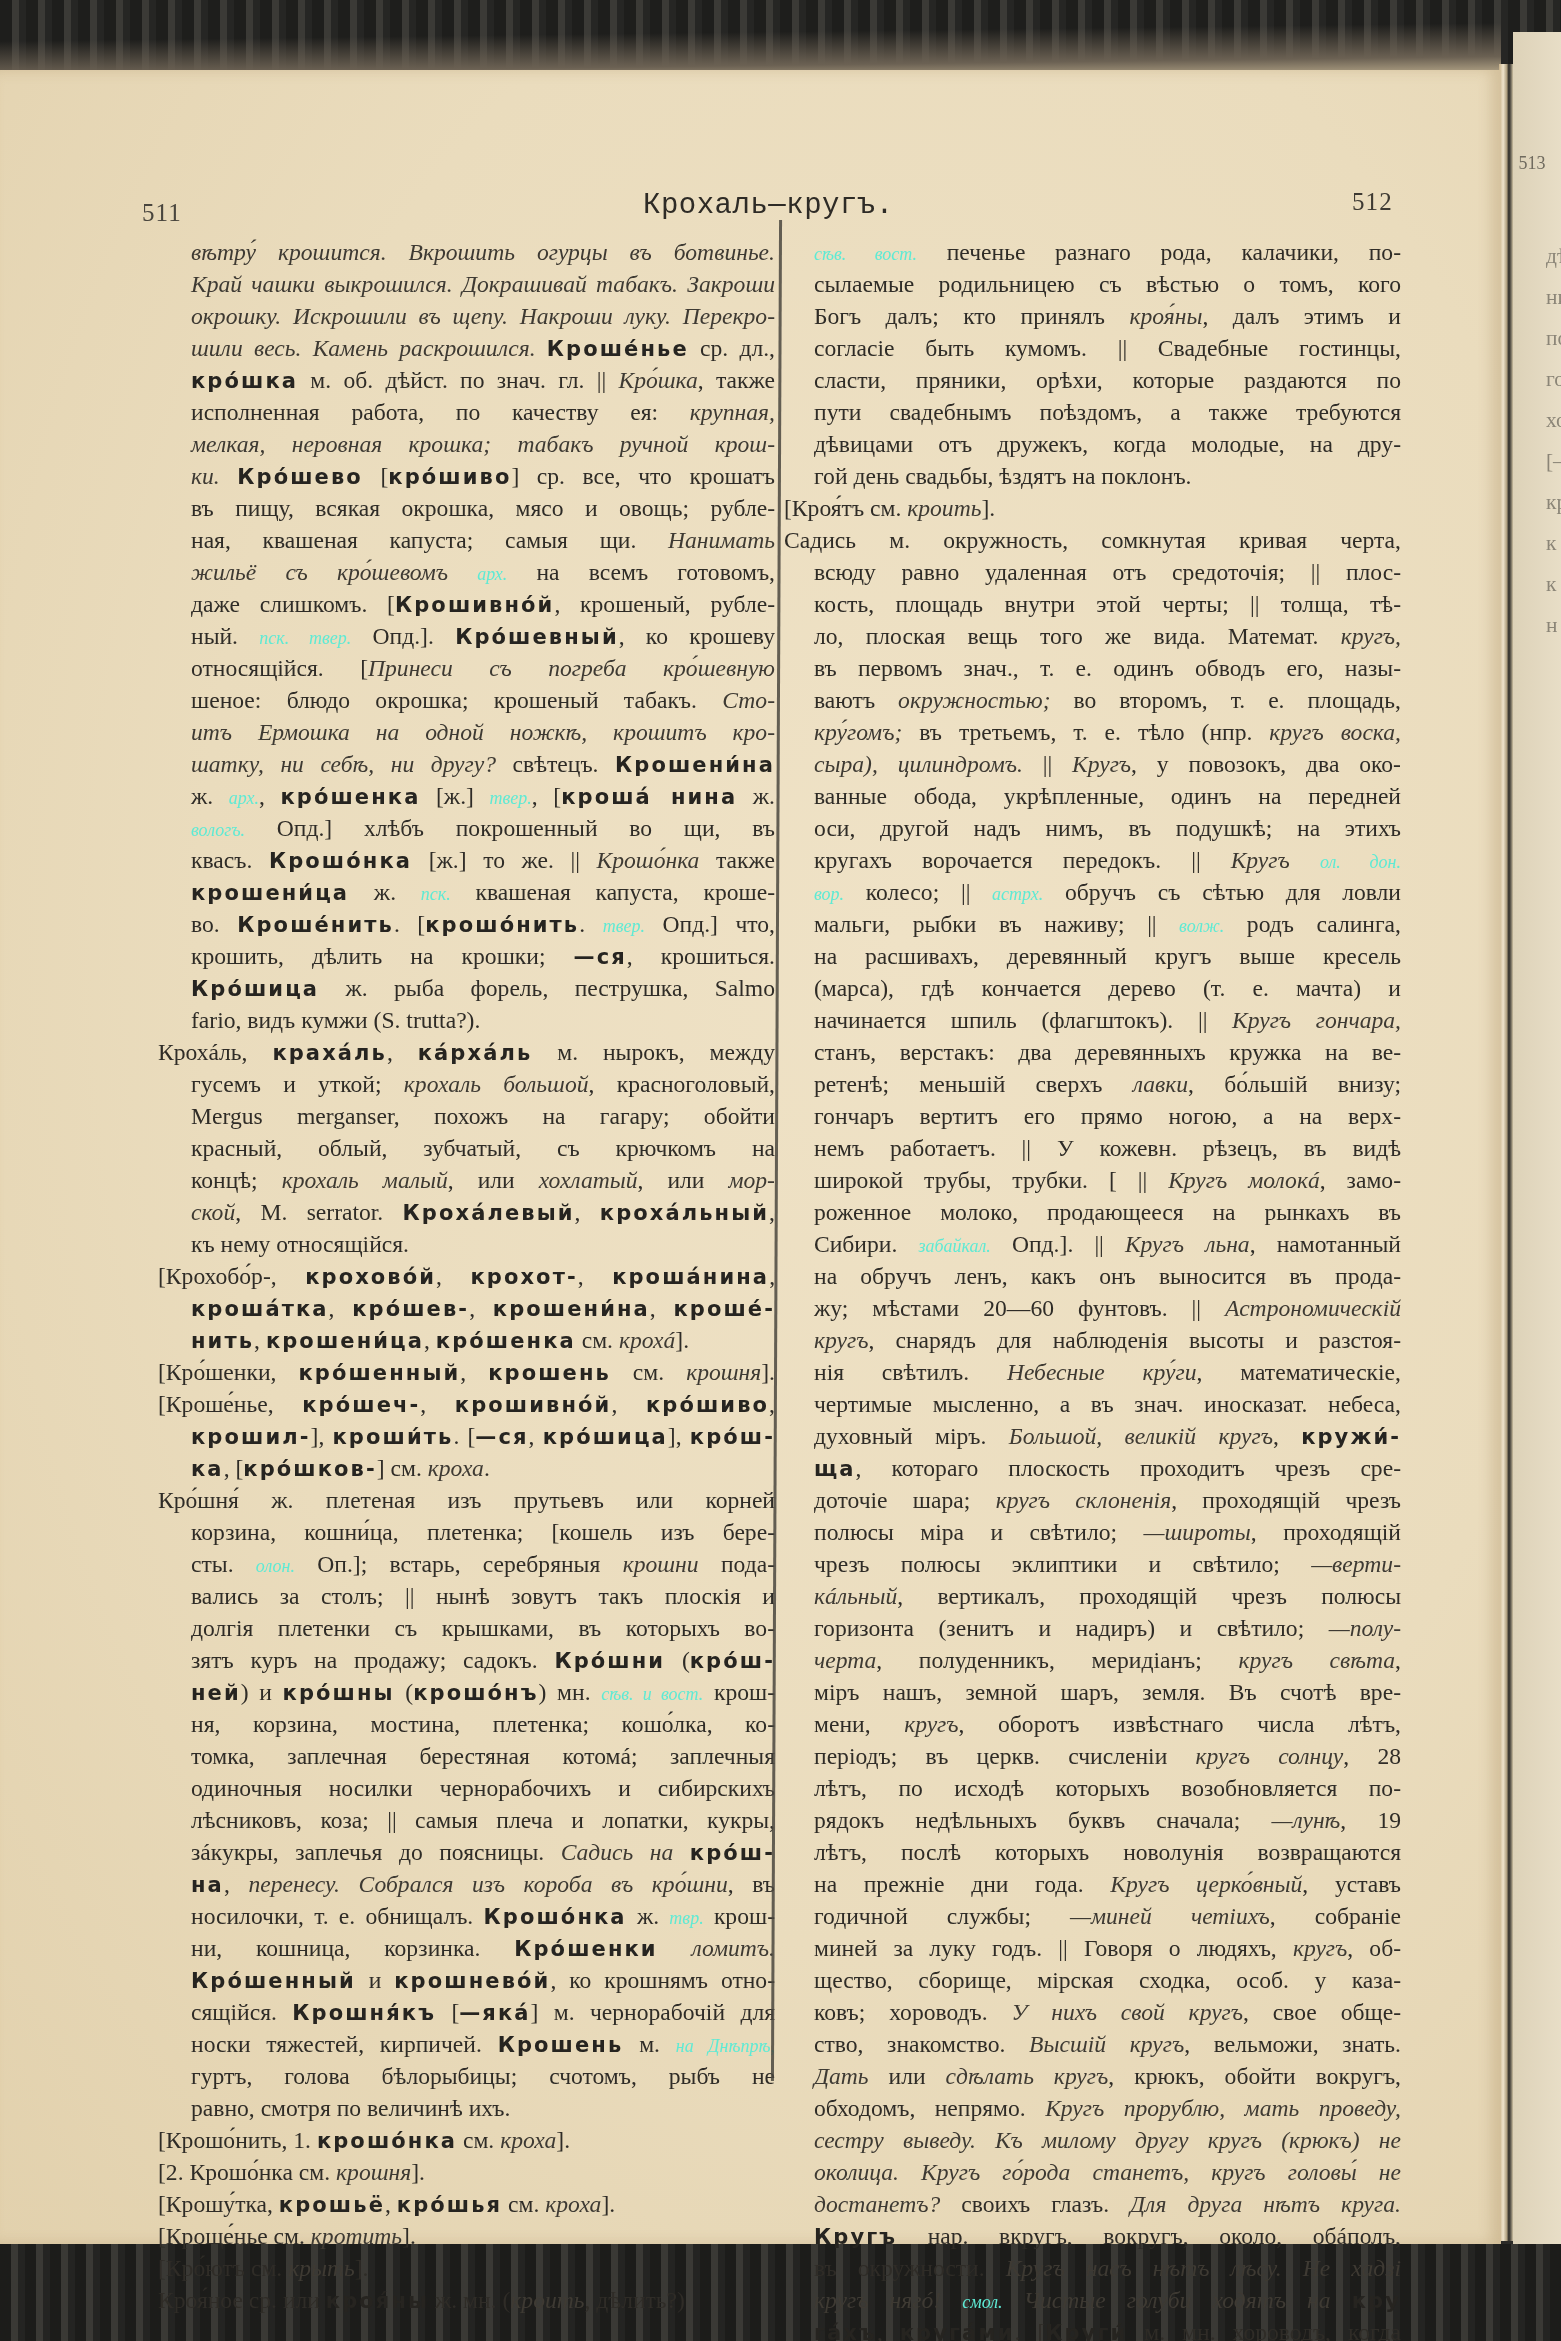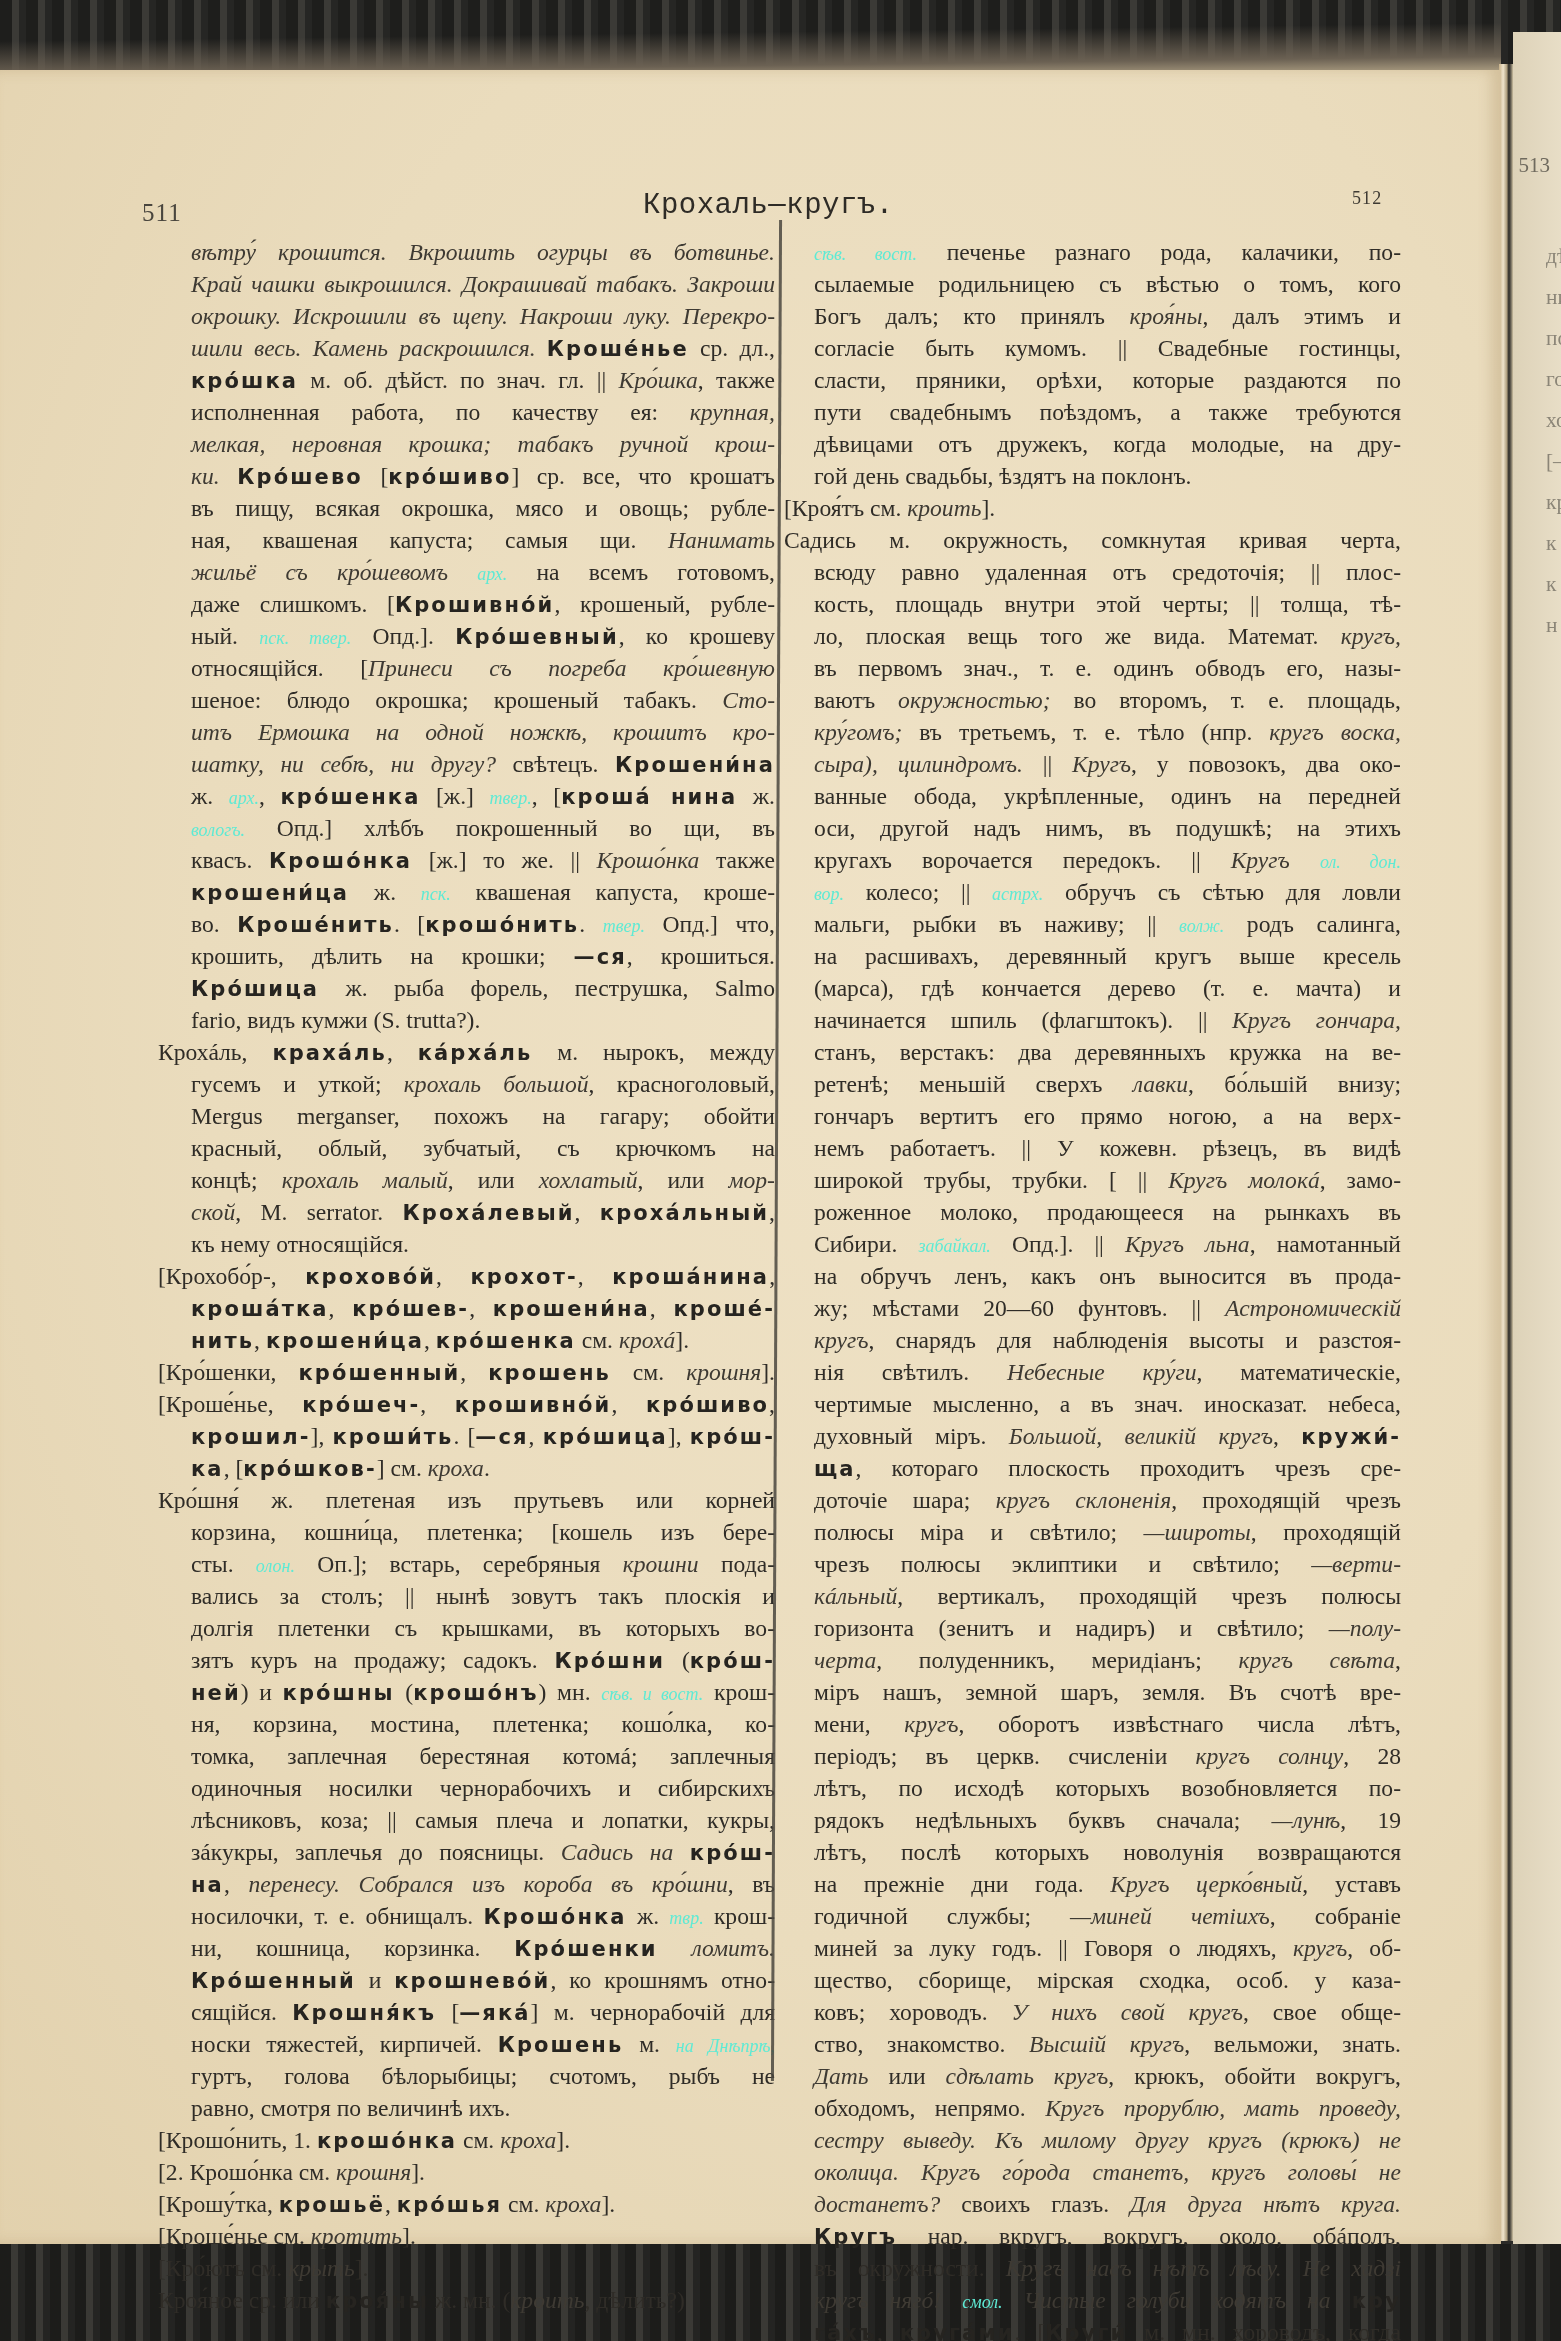--- a/index.html
+++ b/index.html
@@ -20,32 +20,32 @@
   .page{
     position:absolute;left:0;top:70px;width:1501px;height:2174px;
     background:
       radial-gradient(ellipse at 60% 40%,#efe2c6 0%,#eadcbd 55%,#e2d1ad 100%);
     box-shadow:inset -9.7px 0 13px rgba(150,120,70,0.25);
   }
   .page-edge{position:absolute;left:1499px;top:64px;width:14px;height:2177px;
     background:linear-gradient(90deg,#c9b28a,#efe4cc 30%,#b0a080 55%,#2b2a26 70%,#6a6457 85%,#cfc2a2);}
   .next-page{position:absolute;left:1513px;top:32px;width:49px;height:2212px;
     background:linear-gradient(90deg,#ddd2b8,#e8dec7);}
-  .next-page .pn{position:absolute;left:5.4px;top:121px;font-size:21px;color:#6f6a5e;
+  .next-page .pn{position:absolute;left:5.4px;top:121px;font-size:18px;color:#6f6a5e;
     font-family:"Liberation Serif",serif;}
   .next-page .ghost{position:absolute;left:33px;top:204px;width:16px;
     font-size:21.4px;line-height:41px;color:#8b8577;font-family:"Liberation Serif",serif;
     white-space:nowrap;overflow:hidden;}
 
   
   .hdr-left-num{position:absolute;left:142px;top:199px;font-size:25px;color:#4a463e;
     font-family:"Liberation Serif",serif;letter-spacing:1.1px;text-align:right;}
   .hdr-title{position:absolute;left:643px;top:189px;font-size:29px;color:#2e2b26;
     font-family:"Liberation Mono","DejaVu Sans Mono",monospace;letter-spacing:0.5px;}
-  .hdr-right-num{position:absolute;left:1352px;top:188px;font-size:18px;color:#3e3a33;
+  .hdr-right-num{position:absolute;left:1352px;top:188px;font-size:25px;color:#3e3a33;
     font-family:"Liberation Serif",serif;letter-spacing:1.1px;}
 
   
   .col{position:absolute;top:236px;color:#2f2c27;
     font-family:"Liberation Serif","DejaVu Serif",serif;font-size:23.6px;}
   .col.left{left:158px;width:617px;}
   .col.right{left:784px;width:617px;}
   .ln{height:32px;line-height:32px;white-space:nowrap;overflow:hidden;
     text-align:justify;text-align-last:justify;}
   .ln.last{text-align-last:left;}

